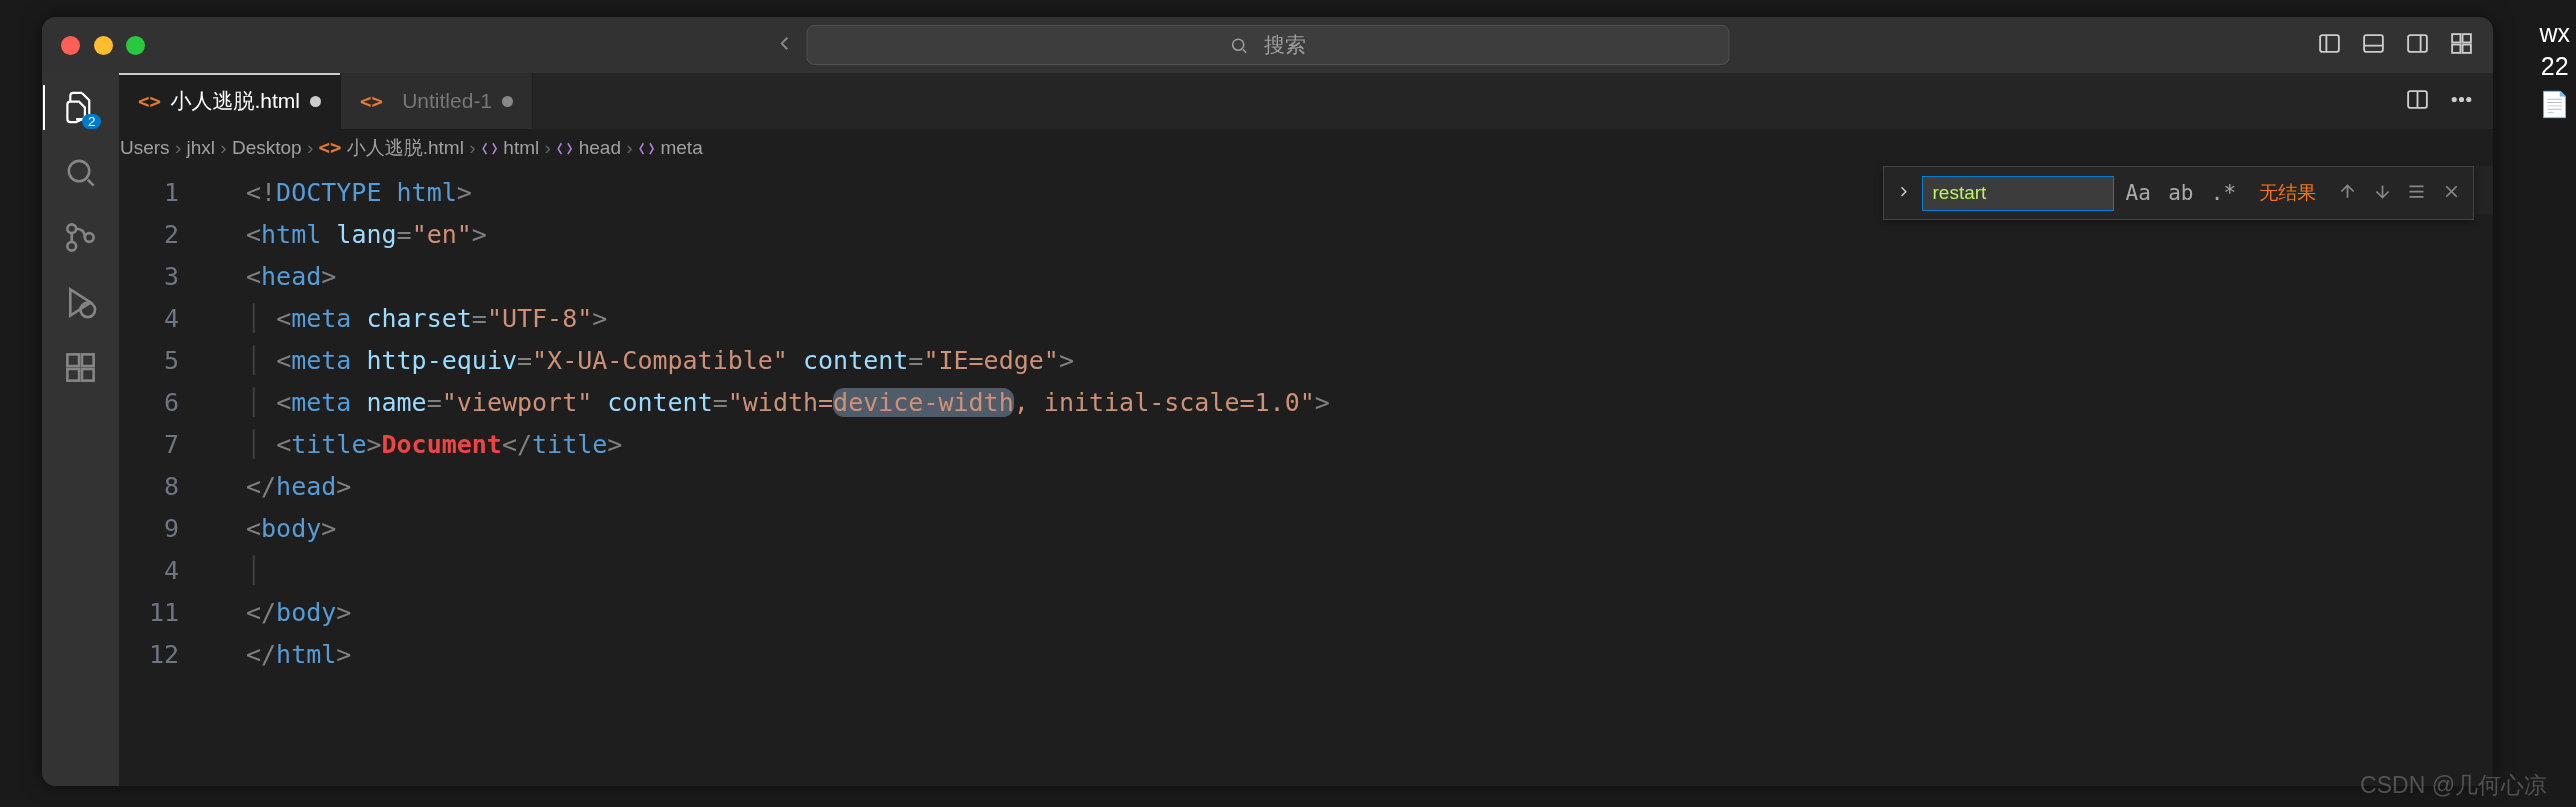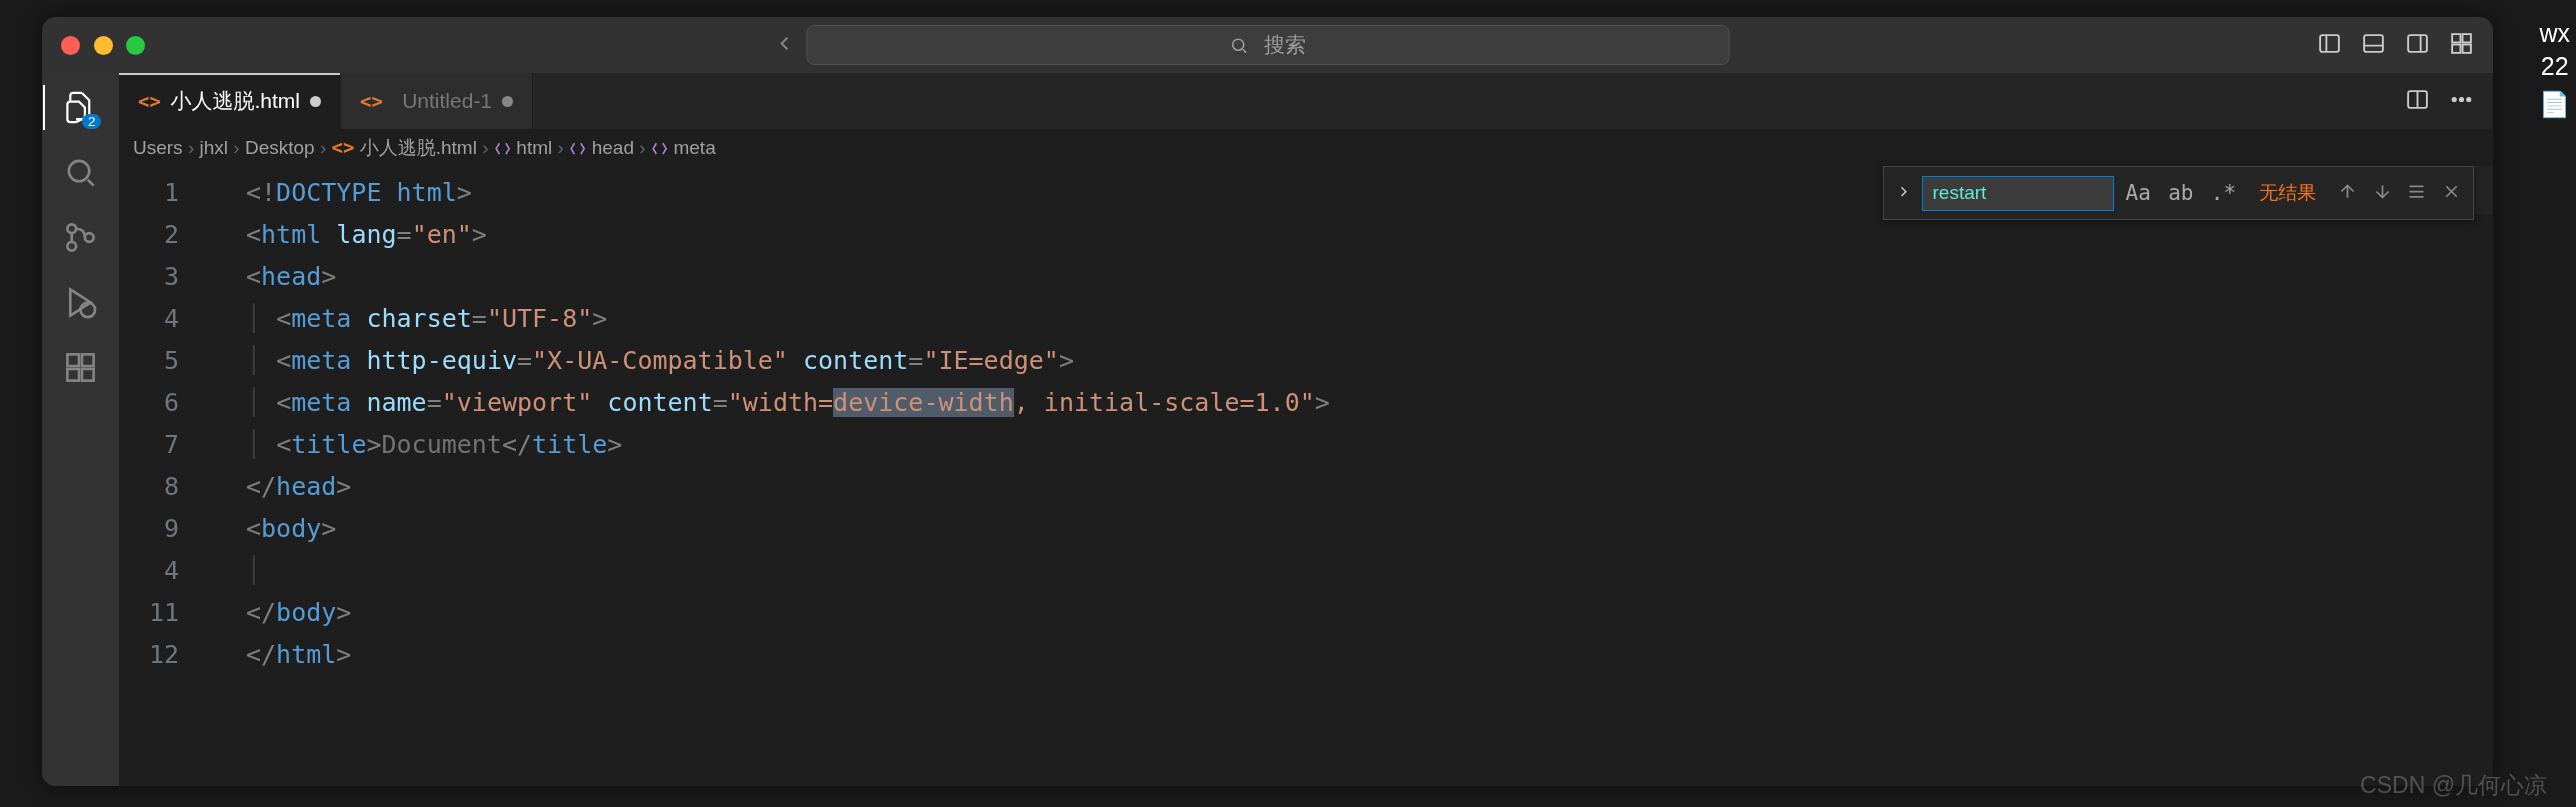--- a/index.html
+++ b/index.html
@@ -83,48 +83,48 @@
     }
     .tab.active { background: #1e1e1e; color: #ffffff; }
     .tab.active::after { content:""; position:absolute; top:0; left:0; right:0; height:1.9px; background:#ccc; }
     .tab-icon { color: #e37933; font-family: monospace; font-weight: bold; font-size: 19px; }
     .dirty-dot { width: 11.5px; height: 11.5px; border-radius: 50%; background: #ccc; }
     .tab.inactive .dirty-dot { background: #888; }
     .editor-actions { margin-left: auto; display: flex; align-items: center; gap: 19px; padding-right: 19px; }
     .editor-actions svg { width: 25px; height: 25px; stroke: #ccc; }
     .breadcrumbs {
       height: 37px; display: flex; align-items: center;
-      padding: 0 14px; gap: 5.8px; font-size: 19px; color: #a0a0a0;
+      padding: 0 1px; gap: 5.8px; font-size: 19px; color: #a0a0a0;
       background: #1e1e1e;
     }
     .bc-sep { color: #666; }
     .bc-icon { color: #e37933; font-family: monospace; font-weight: bold; }
     .bc-sym svg { width: 17.3px; height: 17.3px; vertical-align: middle; }
     .editor { flex: 1; display: flex; position: relative; font-family: "Menlo", "Monaco", monospace; font-size: 25px; }
     .gutter { width: 87px; text-align: right; padding-right: 27px; padding-top: 5.8px; color: #6e7681; line-height: 42px; user-select: none; }
     .code { flex: 1; padding-top: 5.8px; line-height: 42px; white-space: pre; margin-left: 40px; }
     .token-tag { color: #569cd6; }
     .token-attr { color: #9cdcfe; }
     .token-str { color: #ce9178; }
-    .token-text { color: #737373; }
+    .token-text { color: #ef4444; font-weight: bold; }
     .token-doctype { color: #569cd6; }
     .token-punct { color: #808080; }
-    .highlight-word { background: #515c6a; border-radius: 0; }
+    .highlight-word { background: #515c6a; border-radius: 11px; }
     .find-widget {
       position: absolute; top: 0; right: 19px;
       background: #252526; border: 1px solid #454545;
       display: flex; align-items: center; height: 54px;
       padding: 0 7.7px; gap: 5.8px;
       box-shadow: 0 1.9px 7.7px rgba(0,0,0,0.4);
       font-size: 19px; z-index: 10;
     }
     .find-toggle { color: #ccc; padding: 3.8px; cursor: pointer; }
     .find-input {
       background: #3c3c3c; border: 1px solid #007fd4;
-      color: #5eead4; padding: 5.8px 9.6px; width: 192px;
+      color: #bef264; padding: 5.8px 9.6px; width: 192px;
       font-size: 19px; outline: none;
     }
     .find-opt { color: #aaa; padding: 2.9px 5.8px; font-size: 21px; cursor: pointer; border-radius: 2.9px; }
     .find-result { color: #f97316; margin: 0 11.5px; }
     .find-btn { color: #888; padding: 3.8px; cursor: pointer; }
     .find-btn svg { width: 21px; height: 21px; }
     .minimap {
       position: absolute; top: 0; right: 0; width: 135px; height: 48px;
       background: linear-gradient(to right, transparent, #2a2a2a);
       opacity: 0.5;

